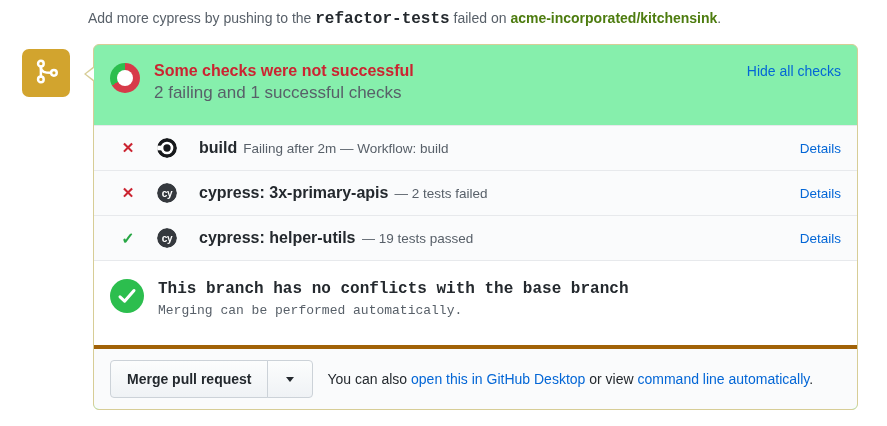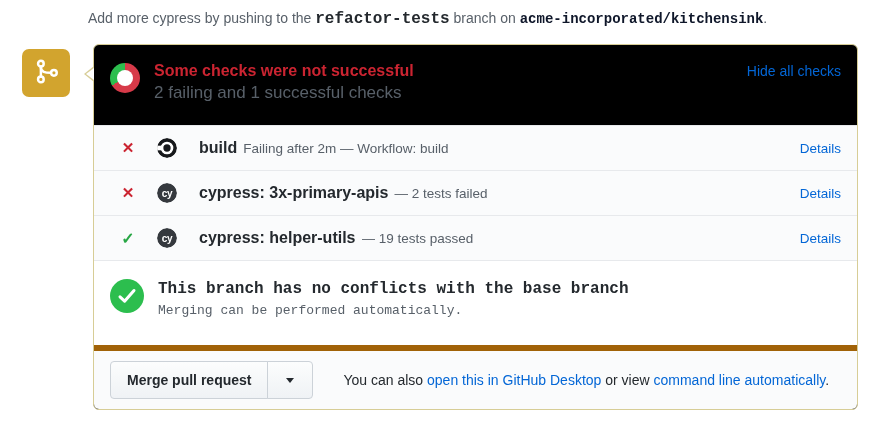--- a/index.html
+++ b/index.html
@@ -15,33 +15,33 @@
 
   
   .push-note {
     position:absolute; left:88px; top:8px; margin:0;
     font-size:14px; line-height:20px; color:#586069;
   }
   .push-note code {
     font-family:"Liberation Mono", monospace;
     font-weight:700; font-size:16px; color:#24292e;
   }
-  .push-note strong { color:#0f172a; font-weight:700;font-family:Liberation Mono, monospace; }
+  .push-note strong { color:#4d7c0f; font-weight:700; }
 
   
   .timeline-badge {
     position:absolute; left:22px; top:49px; width:48px; height:48px;
     background:#d2a42e; border-radius:7px;
     display:flex; align-items:center; justify-content:center;
   }
 
   
   .merge-box {
     position:absolute; left:93px; top:44px; width:765px; height:366px;
-    background:#000000; border:1px solid #d7cd96; border-radius:6px;
+    background:#86efac; border:1px solid #d7cd96; border-radius:6px;
   }
   .notch {
     position:absolute; left:-10px; top:21px; width:0; height:0;
     border-style:solid; border-width:8px 10px 8px 0;
     border-color:transparent #d7cd96 transparent transparent;
   }
   .notch::after {
     content:""; position:absolute; left:1.6px; top:-6.5px;
     border-style:solid; border-width:6.5px 8px 6.5px 0;
     border-color:transparent #ffffff transparent transparent;
@@ -88,22 +88,22 @@
     height:85px; padding:17px 16px; background:#fff;
     border-top:1px solid #e7e9ec;
     font-family:Liberation Mono, monospace;
   }
   .merge-ok-icon { flex:none; margin-top:1px; }
   .m-title { margin:0; font-size:16px; line-height:22px; font-weight:700; color:#24292e; }
   .m-sub { margin:2px 0 0 0; font-size:13px; line-height:18px; color:#586069; }
 
   
   .merge-actions {
-    display:flex; align-items:center; height:64px; padding:0 16px; gap:30px;
-    background:#fafbfc; border-top:6px solid #a16207; border-radius:0 0 5px 5px;
+    display:flex; align-items:center; height:64px; padding:0 16px; gap:14px;
+    background:#fafbfc; border-top:4px solid #a16207; border-radius:0 0 5px 5px;
   }
   .btn-group { display:flex; flex:none; }
   .btn-main {
     height:38px; padding:0 16px; display:flex; align-items:center;
     font-family:"Liberation Sans", sans-serif;
     font-size:14px; font-weight:700; color:#24292e;
     background:linear-gradient(#fcfdfd,#eff2f5);
     border:1px solid #ccd2d8; border-radius:4px 0 0 4px; cursor:pointer;
   }
   .btn-caret {
@@ -113,21 +113,21 @@
   }
   .caret-glyph {
     width:0; height:0; border:4px solid transparent;
     border-top:5px solid #24292e; margin-top:5px;
   }
   .alt-text { font-size:14px; color:#24292e; line-height:20px; }
 </style>
 </head>
 <body>
 
-<p class="push-note"><span>Add more cypress by pushing to the</span> <code>refactor-tests</code> <span>branch on</span> <strong>acme-incorporated/kitchensink</strong><span>.</span></p>
+<p class="push-note"><span>Add more cypress by pushing to the</span> <code>refactor-tests</code> <span>failed on</span> <strong>acme-incorporated/kitchensink</strong><span>.</span></p>
 
 <div class="timeline-badge">
   <span>
     <svg viewBox="0 0 24 24" width="27" height="27" aria-hidden="true">
       <g fill="none" stroke="#ffffff" stroke-width="2.2" stroke-linecap="round">
         <circle cx="7" cy="5" r="2.5"></circle>
         <circle cx="7" cy="19" r="2.5"></circle>
         <circle cx="18.6" cy="13.2" r="2.5"></circle>
         <path d="M7 7.6 L7 16.4"></path>
         <path d="M7 8.2 C7 12.6 10.8 13.2 15.9 13.2"></path>

